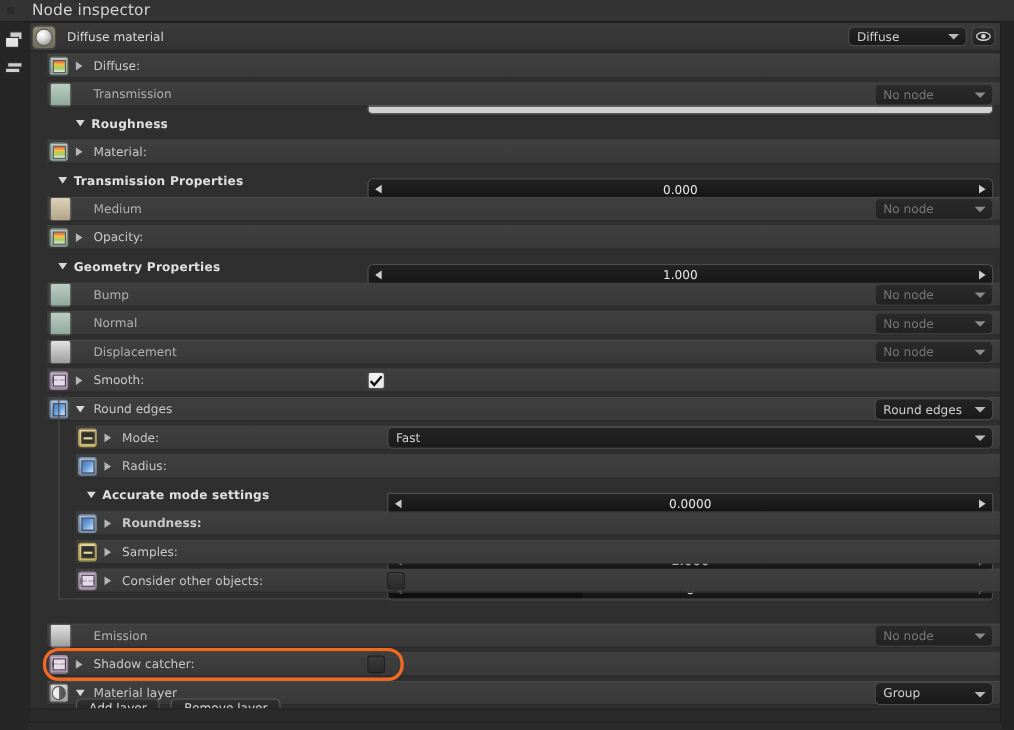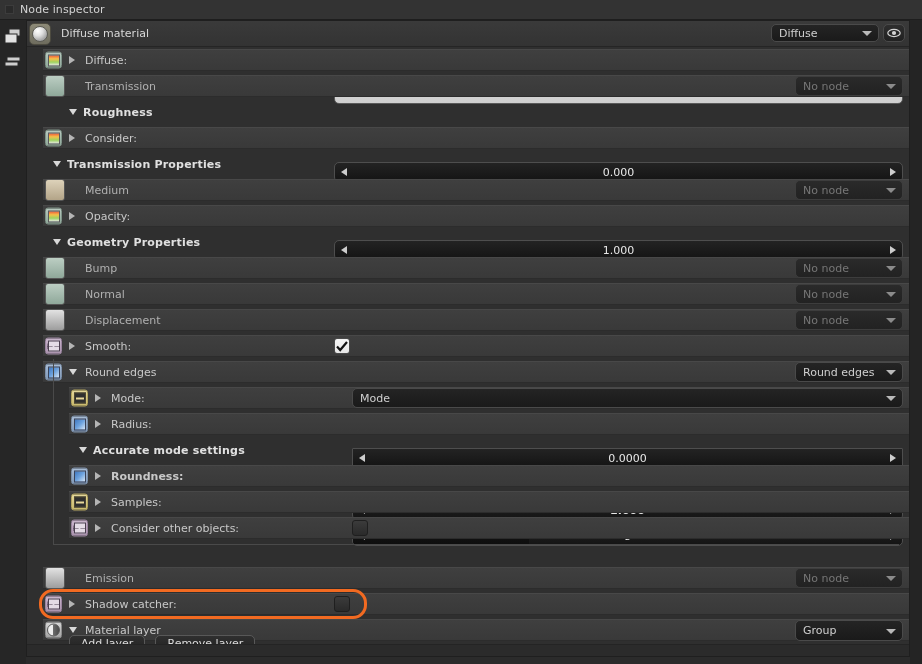--- a/index.html
+++ b/index.html
@@ -20,21 +20,21 @@
     position: absolute; left: 0; top: 0; width: 922px; height: 20px;
     background: #333333;
     border-bottom: 1px solid #1e1e1e;
     display: flex; align-items: center;
   }
   .titlebar .tb-sq {
     width: 9px; height: 9px; margin-left: 5px; margin-right: 6px;
     background: #2a2a2a; border: 1px solid #3c3c3c;
   }
   .titlebar .tb-text {
-    font-size: 11px; color: #d2d2d2; letter-spacing: .1px;
+    font-size: 14px; color: #d2d2d2; letter-spacing: .1px; margin-left: 9px;
   }
   .topstrip {
     position: absolute; left: 0; top: 0; width: 922px; height: 4px;
     background: #121212;
   }
 
   
   .rail {
     position: absolute; left: 0; top: 20px; width: 26px; height: 644px;
     background: #262626;
@@ -329,21 +329,21 @@
           </div>
         </div>
         <div class="row" style="position: absolute; left: 0px; right: 0px; top: 78px; height: 26px;">
           <div style="position: absolute; inset: 2px 0px 2px 16px; background: linear-gradient(rgb(63, 63, 63), rgb(57, 57, 57)); border-top: 1px solid rgb(72, 72, 72); border-bottom: 1px solid rgb(44, 44, 44);"></div>
           <div style="position: absolute; left: 18px; top: 50%; transform: translateY(-50%); display: flex; align-items: center;">
             <div class="nicon tex">
               <span class="sheet"></span>
             </div>
           </div>
           <span class="tri" style="position: absolute; left: 42px; top: 50%; transform: translateY(-50%);"></span>
-          <div class="label" style="position: absolute; left: 58px; top: 50%; transform: translateY(-50%);">Consider:</div>
+          <div class="label" style="position: absolute; left: 58px; top: 50%; transform: translateY(-50%);">Material:</div>
           <div class="fieldbox slider" style="left: 307px; right: 6px; top: 3px; height: 20px; position: absolute; border-radius: 5px;">
             <div class="fill" style="width: 0%;"></div>
             <span class="lcar"></span>
             <span class="rcar"></span>
             <span class="sval">0.000</span>
           </div>
         </div>
         <div class="row" style="position: absolute; left: 0px; right: 0px; top: 104px; height: 26px;">
           <div class="section" style="position: absolute; left: 26px; top: 0px; bottom: 0px; display: flex; align-items: center; gap: 6px;">
             <span class="tri down"></span>
@@ -448,21 +448,21 @@
         <div class="row" style="position: absolute; left: 0px; right: 0px; top: 338px; height: 26px;">
           <div style="position: absolute; inset: 2px 0px 2px 42px; background: linear-gradient(rgb(63, 63, 63), rgb(57, 57, 57)); border-top: 1px solid rgb(72, 72, 72); border-bottom: 1px solid rgb(44, 44, 44);"></div>
           <div style="position: absolute; left: 44px; top: 50%; transform: translateY(-50%); display: flex; align-items: center;">
             <div class="nicon int">
               <span class="sheet"></span>
             </div>
           </div>
           <span class="tri" style="position: absolute; left: 68px; top: 50%; transform: translateY(-50%);"></span>
           <div class="label" style="position: absolute; left: 84px; top: 50%; transform: translateY(-50%);">Mode:</div>
           <div class="combo" style="position: absolute; left: 325px; right: 6px; top: 3px; height: 20px;">
-            <span class="ctext">Mode</span>
+            <span class="ctext">Fast</span>
             <span class="caret"></span>
           </div>
         </div>
         <div class="row" style="position: absolute; left: 0px; right: 0px; top: 364px; height: 26px;">
           <div style="position: absolute; inset: 2px 0px 2px 42px; background: linear-gradient(rgb(63, 63, 63), rgb(57, 57, 57)); border-top: 1px solid rgb(72, 72, 72); border-bottom: 1px solid rgb(44, 44, 44);"></div>
           <div style="position: absolute; left: 44px; top: 50%; transform: translateY(-50%); display: flex; align-items: center;">
             <div class="nicon blue">
               <span class="sheet"></span>
             </div>
           </div>

